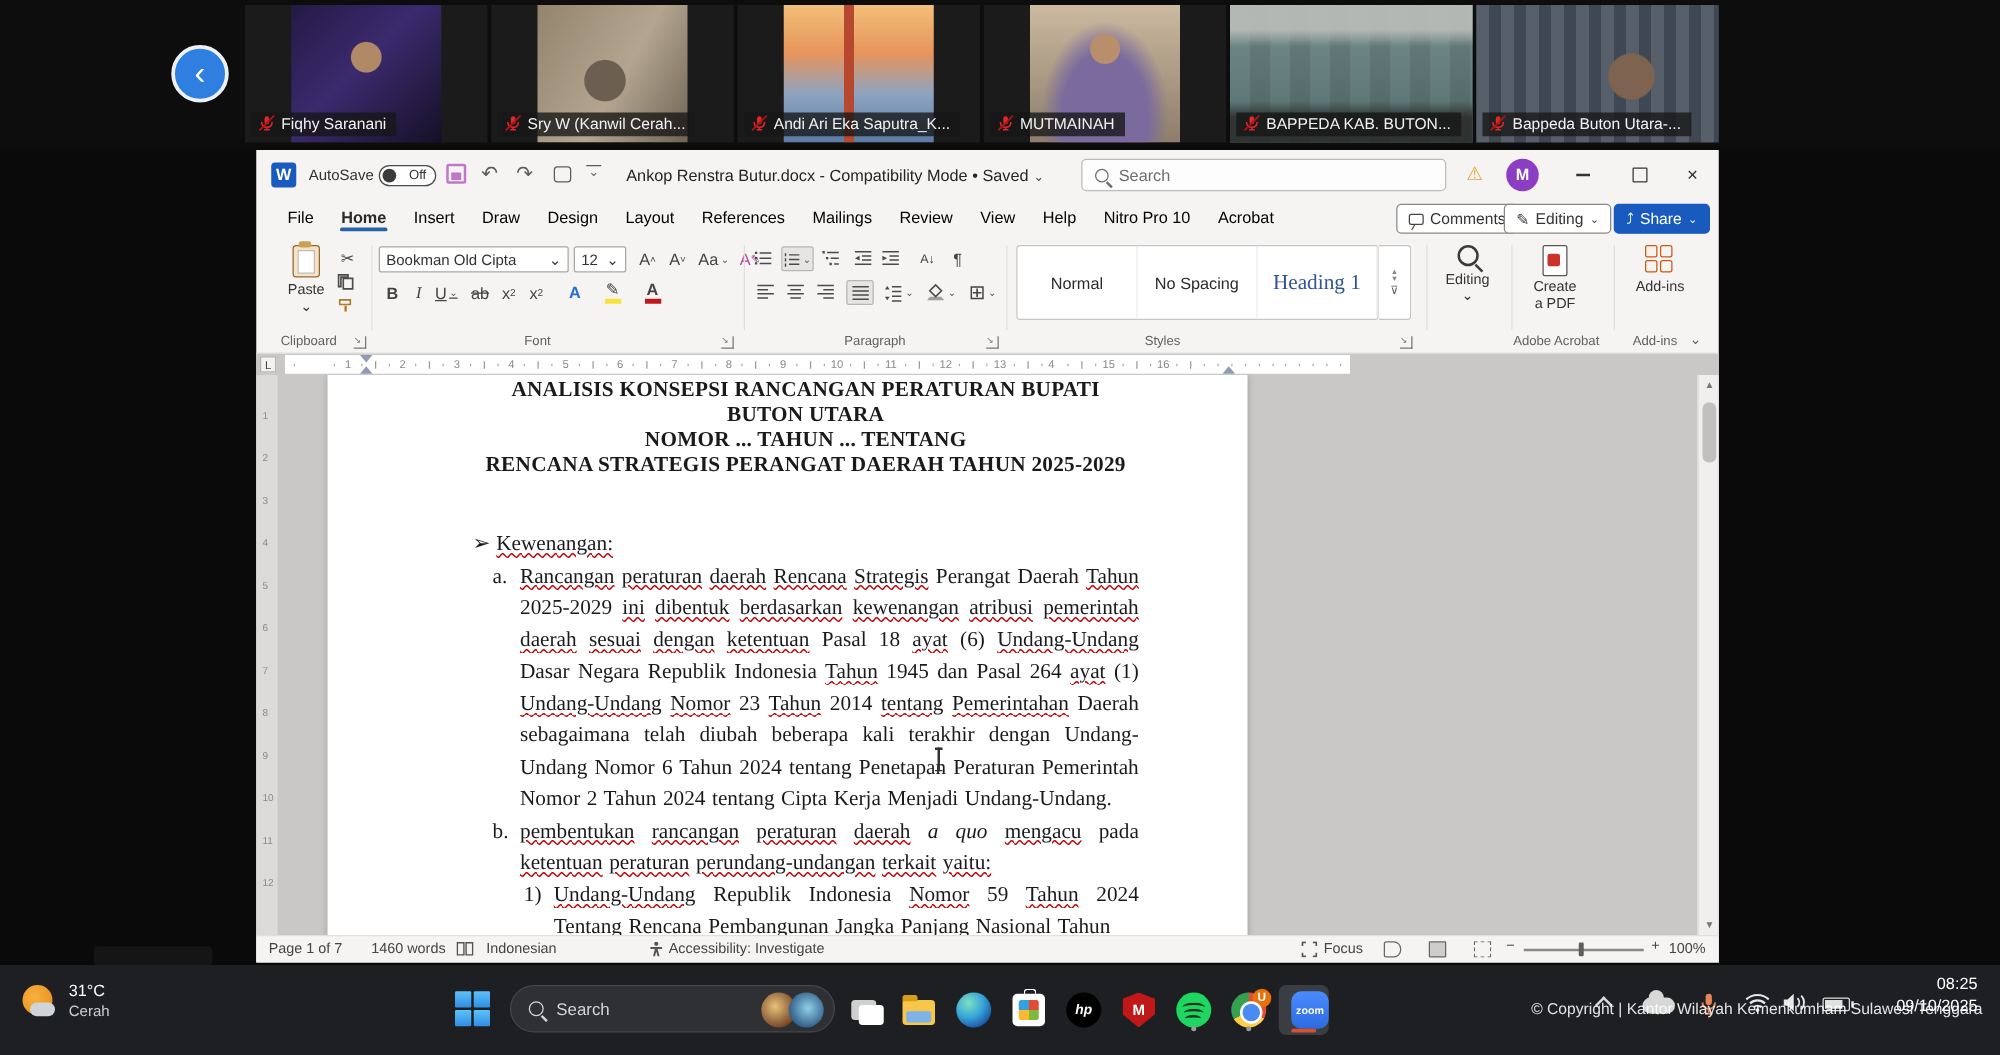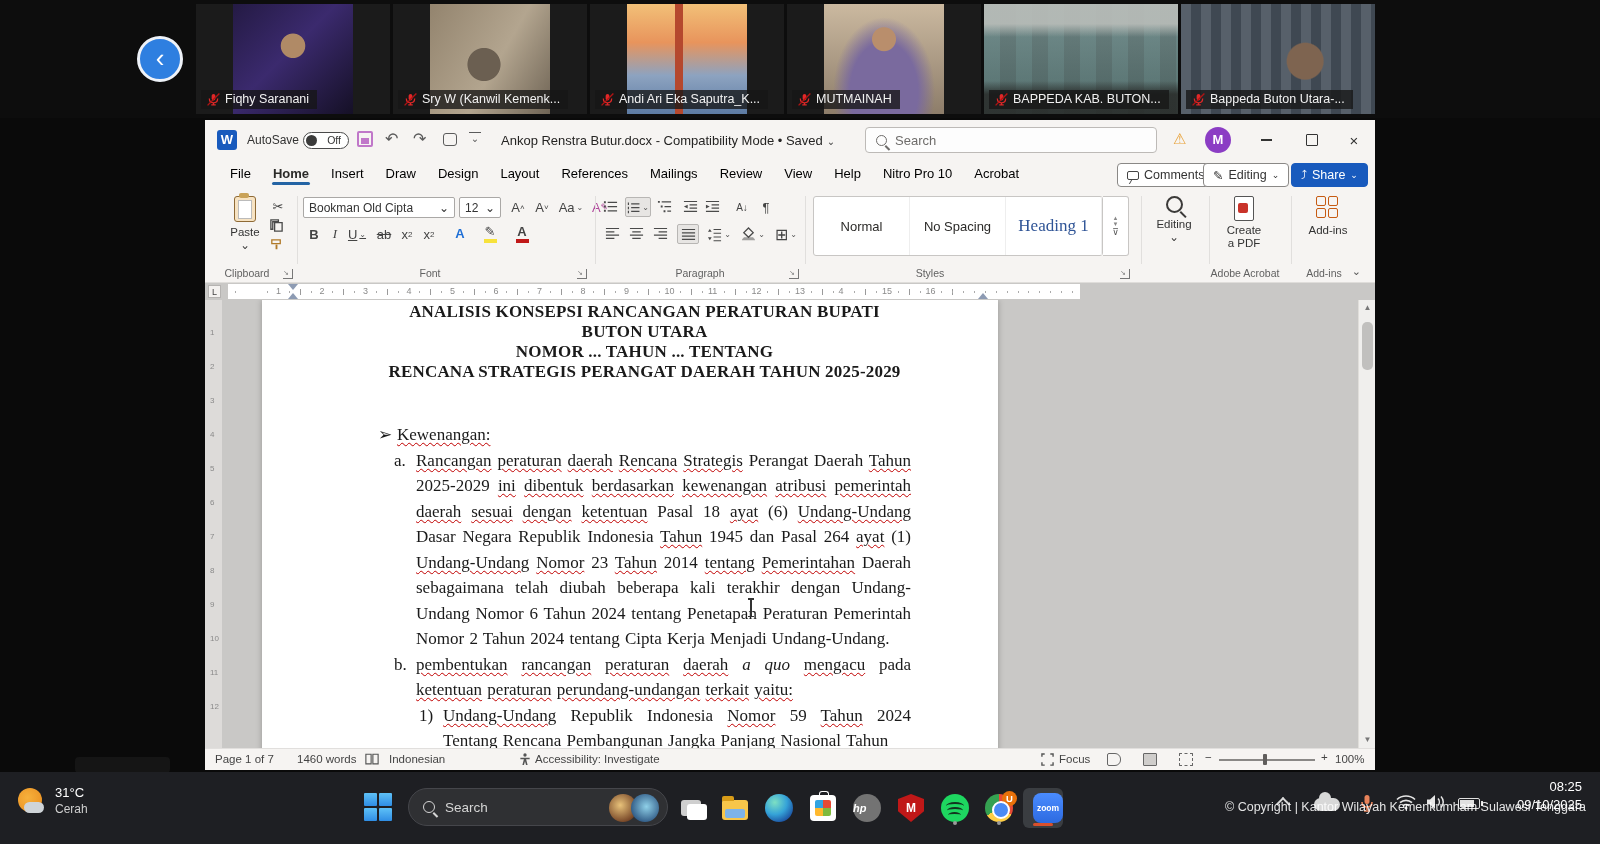--- a/index.html
+++ b/index.html
@@ -22,21 +22,21 @@
         linear-gradient(180deg,#f2c078 0%,#e8945c 35%,#8da3c0 65%,#5d7ba3 100%); }
   .v4 { background:radial-gradient(circle at 50% 32%, #b98e6c 0 12%, rgba(0,0,0,0) 13%),
         radial-gradient(ellipse at 50% 80%, #7a6a9e 0 40%, rgba(0,0,0,0) 60%),
         linear-gradient(180deg,#cbb9a0 0%,#8d7d6a 100%); }
   .t5 { background:linear-gradient(180deg, rgba(185,189,185,.9) 0 18%, rgba(0,0,0,0) 30%),
         linear-gradient(0deg, rgba(40,42,40,.85) 0 18%, rgba(0,0,0,0) 30%),
         repeating-linear-gradient(90deg, rgba(74,118,120,.55) 0 16px, rgba(60,95,97,.55) 16px 32px),
         linear-gradient(180deg,#a8aeaa 0%,#5f655f 100%); }
   .t6 { background:radial-gradient(circle at 64% 52%, #7e6450 0 13%, rgba(0,0,0,0) 14%),
         repeating-linear-gradient(90deg,#57606a 0 10px,#3f4852 10px 20px); }
-  .vlabel { position:absolute; left:5px; bottom:5px; max-width:94%; display:flex; align-items:center;
+  .vlabel { position:absolute; left:5px; bottom:5px; max-width:94%; display:flex; 
     gap:5px; background:rgba(22,22,22,.78); color:#f2f2f2; font-size:12.5px; padding:2px 8px 3px 6px;
     white-space:nowrap; overflow:hidden; }
   .micsvg { width:13px; height:13px; flex:0 0 auto; }
 
   
   #word { position:absolute; left:205px; top:120px; width:1170px; height:650px; background:#f6f4f2; }
 
   
   #titlebar { position:absolute; left:0; top:0; width:100%; height:40px; }
   #word-logo { position:absolute; left:12px; top:10px; width:20px; height:20px; background:#185abd;
@@ -212,22 +212,22 @@
   .folder::before { content:""; position:absolute; left:0; top:-4px; width:12px; height:5px; background:#d89c18;
     border-radius:2px 2px 0 0; }
   .folder::after { content:""; position:absolute; left:3px; top:9px; width:20px; height:9px; background:#7db3e8; border-radius:2px; }
   .edge { width:28px; height:28px; border-radius:50%;
     background:radial-gradient(circle at 35% 30%, #7de0c3 0%, #35a3d8 45%, #1b4fa0 80%); }
   .store { width:26px; height:26px; background:#fff; border-radius:4px; position:relative; }
   .store::before { content:""; position:absolute; left:9px; top:-4px; width:8px; height:5px; border:1.6px solid #fff;
     border-bottom:none; border-radius:3px 3px 0 0; }
   .store::after { content:""; position:absolute; left:5px; top:5px; width:16px; height:16px;
     background:conic-gradient(#e64a35 0 25%, #7fba3d 0 50%, #ffb92e 0 75%, #31a3e0 0); border-radius:2px; }
-  .hp { width:28px; height:28px; border-radius:50%; background:#737373; color:#fff; font-size:11px; font-style:italic;
-    font-weight:bold; line-height:28px; }
+  .hp { width:28px; height:28px; border-radius:50%; background:#000000; color:#fff; font-size:11px; font-style:italic;
+    font-weight:bold; text-align:center; line-height:28px; }
   .mcafee { width:26px; height:28px; background:#c01818; clip-path:polygon(50% 0,100% 18%,100% 62%,50% 100%,0 62%,0 18%);
     color:#fff; font-size:12px; font-weight:bold; text-align:center; line-height:28px; }
   .spotify { width:28px; height:28px; border-radius:50%; background:#1ed760; position:relative; overflow:hidden; }
   .spotify i { position:absolute; left:5px; border-top:2.4px solid #13341f; border-radius:50%; }
   .chrome { width:28px; height:28px; border-radius:50%;
     background:conic-gradient(#e64a35 0 33%, #ffce44 0 66%, #35a151 0); position:relative; }
   .chrome::after { content:""; position:absolute; left:7px; top:7px; width:14px; height:14px; border-radius:50%;
     background:#4a8af4; border:2.6px solid #fff; }
   .badge { position:absolute; top:-3px; right:-4px; width:15px; height:15px; border-radius:50%; background:#e8710a;
     color:#fff; font-size:9.5px; font-weight:bold; text-align:center; line-height:15px; }
@@ -266,21 +266,21 @@
       </div>
       <div class="tile">
         <div class="pvid v2"></div>
         <div class="vlabel">
           <svg class="micsvg" viewBox="0 0 14 14">
             <rect x="5" y="1" width="4" height="7" rx="2" fill="#e02828"></rect>
             <path d="M2.5 6c0 3 2 4.6 4.5 4.6S11.5 9 11.5 6" fill="none" stroke="#e02828" stroke-width="1.3"></path>
             <path d="M7 10.8v1.7M4.6 12.8h4.8" stroke="#e02828" stroke-width="1.3"></path>
             <rect x="-2" y="6.2" width="18" height="1.5" fill="#b21414" transform="rotate(-45 7 7)"></rect>
           </svg>
-          <span>Sry W (Kanwil Kemenk...</span>
+          <span>Sry W (Kanwil Cerah...</span>
         </div>
       </div>
       <div class="tile">
         <div class="pvid v3"></div>
         <div class="vlabel">
           <svg class="micsvg" viewBox="0 0 14 14">
             <rect x="5" y="1" width="4" height="7" rx="2" fill="#e02828"></rect>
             <path d="M2.5 6c0 3 2 4.6 4.5 4.6S11.5 9 11.5 6" fill="none" stroke="#e02828" stroke-width="1.3"></path>
             <path d="M7 10.8v1.7M4.6 12.8h4.8" stroke="#e02828" stroke-width="1.3"></path>
             <rect x="-2" y="6.2" width="18" height="1.5" fill="#b21414" transform="rotate(-45 7 7)"></rect>

